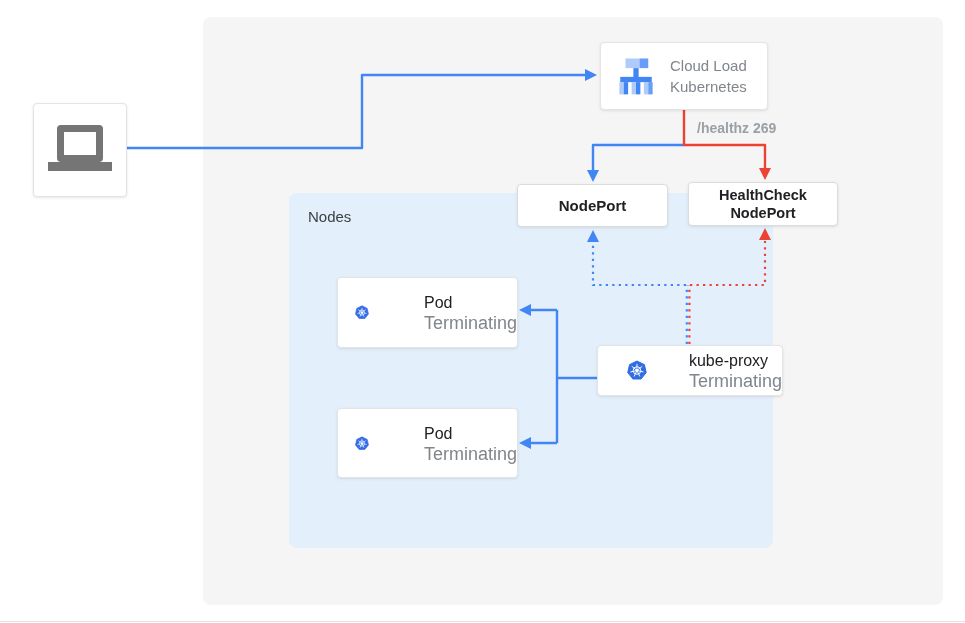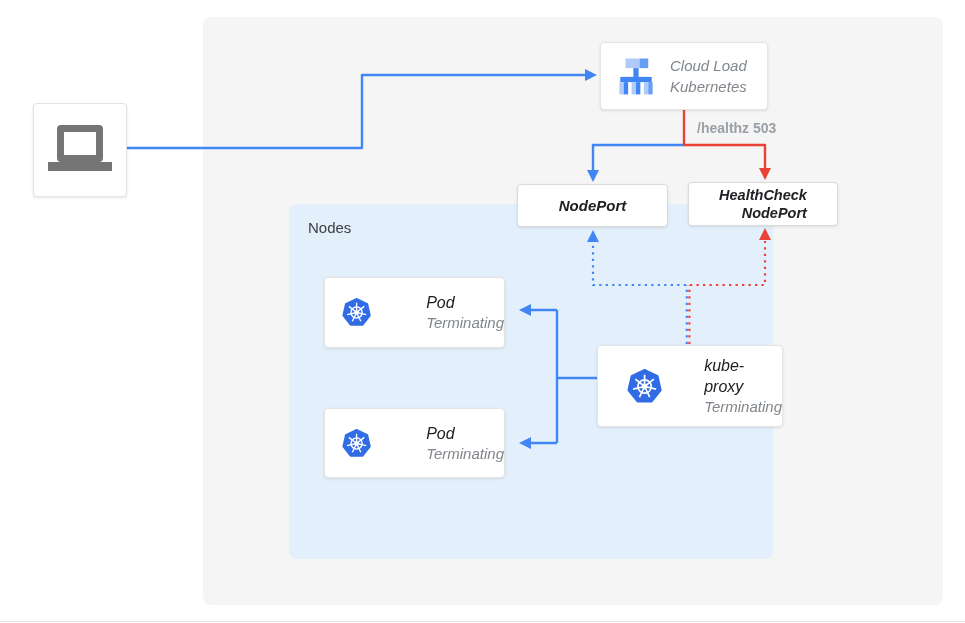--- a/index.html
+++ b/index.html
@@ -6,50 +6,50 @@
   body { background:#ffffff; font-family:"Liberation Sans", sans-serif; }
   .canvas {
     position:relative; width:965px; height:623px; background:#ffffff; overflow:hidden;
   }
   .bottom-rule { position:absolute; left:0; top:621px; width:965px; height:1px; background:#e4e4e4; }
   .gcp-panel {
     position:absolute; left:203px; top:17px; width:740px; height:588px;
     background:#F5F5F5; border-radius:8px;
   }
   .nodes-container {
-    position:absolute; left:289px; top:204px; width:484px; height:355px;
+    position:absolute; left:289px; top:193px; width:484px; height:355px;
     background:#E3F0FC; border-radius:8px;
   }
   .nodes-label {
     position:absolute; left:19px; top:15px; font-size:15px; color:#3C4043;
   }
   .card {
     position:absolute; background:#ffffff; border:1px solid #E4E4E4; border-radius:4px;
     box-shadow:0 1px 3px rgba(0,0,0,0.10);
-    display:flex; align-items:center;font-style:italic;
+    display:flex; align-items:center;
   }
   .laptop-card { left:33px; top:103px; width:94px; height:94px; justify-content:center; }
   .cloud-lb-card { left:600px; top:42px; width:168px; height:68px; padding-left:14px; }
   .cloud-lb-text { margin-left:13px; font-size:15px; line-height:21px; color:#80868B; }
   .nodeport-card {
     left:517px; top:184px; width:151px; height:43px;
     justify-content:center; border-color:#DCDCDC;
   }
   .nodeport-label { font-size:15px; font-weight:700; color:#202124; }
   .hc-card {
     left:688px; top:182px; width:150px; height:44px;
-    justify-content:center; text-align:right; border-color:#DCDCDC;
+    justify-content:center; text-align:center; border-color:#DCDCDC;
   }
   .hc-label { font-size:14.5px; font-weight:700; color:#202124; line-height:18px; }
-  .pod-card { left:324px; top:277px; width:181px; height:71px; padding-left:17px;gap:40px; }
+  .pod-card { left:337px; top:277px; width:181px; height:71px; padding-left:17px;gap:40px; }
   .pod-card-2 { top:408px; height:70px; }
-  .kube-proxy-card { left:597px; top:345px; width:186px; height:82px; padding-left:29px;gap:27px; }
+  .kube-proxy-card { left:597px; top:345px; width:186px; height:51px; padding-left:29px;gap:27px; }
   .k8s-text { margin-left:15px; }
   .k8s-title { font-size:16px; color:#202124; line-height:21px; }
-  .k8s-sub { font-size:15px; color:#80868B; line-height:20px; }
+  .k8s-sub { font-size:18px; color:#80868B; line-height:20px; }
   .healthz {
     position:absolute; left:697px; top:120px; font-size:14px; font-weight:700; color:#9AA0A6;
   }
   .connections { position:absolute; left:0; top:0; width:965px; height:623px; pointer-events:none; }
 </style>
 </head>
 <body>
 
 <div class="canvas">
 
@@ -77,21 +77,21 @@
     <path d="M686.8 344 V285" fill="none" stroke="#4285F4" stroke-width="2.2" stroke-dasharray="2.3 4.2"></path>
     <path d="M689.4 344 V285" fill="none" stroke="#EA4335" stroke-width="2.2" stroke-dasharray="2.3 4.2"></path>
 
     <path d="M686 285 H593 V243" fill="none" stroke="#4285F4" stroke-width="2.2" stroke-dasharray="2.3 4.2"></path>
     <polygon points="587,242 599,242 593,230" fill="#4285F4"></polygon>
 
     <path d="M690 285 H765 V241" fill="none" stroke="#EA4335" stroke-width="2.2" stroke-dasharray="2.3 4.2"></path>
     <polygon points="759,240 771,240 765,228" fill="#EA4335"></polygon>
   </svg>
 
-  <div class="healthz">/healthz 503</div>
+  <div class="healthz">/healthz 269</div>
 
   <div class="card laptop-card">
     <svg width="68" height="50" viewBox="0 0 68 50">
       <rect x="11" y="0" width="46" height="37" rx="4" fill="#757575"></rect>
       <rect x="18" y="7" width="32" height="23" fill="#ffffff"></rect>
       <rect x="2" y="37" width="64" height="9" fill="#757575"></rect>
     </svg>
   </div>
 
   <div class="card cloud-lb-card">

